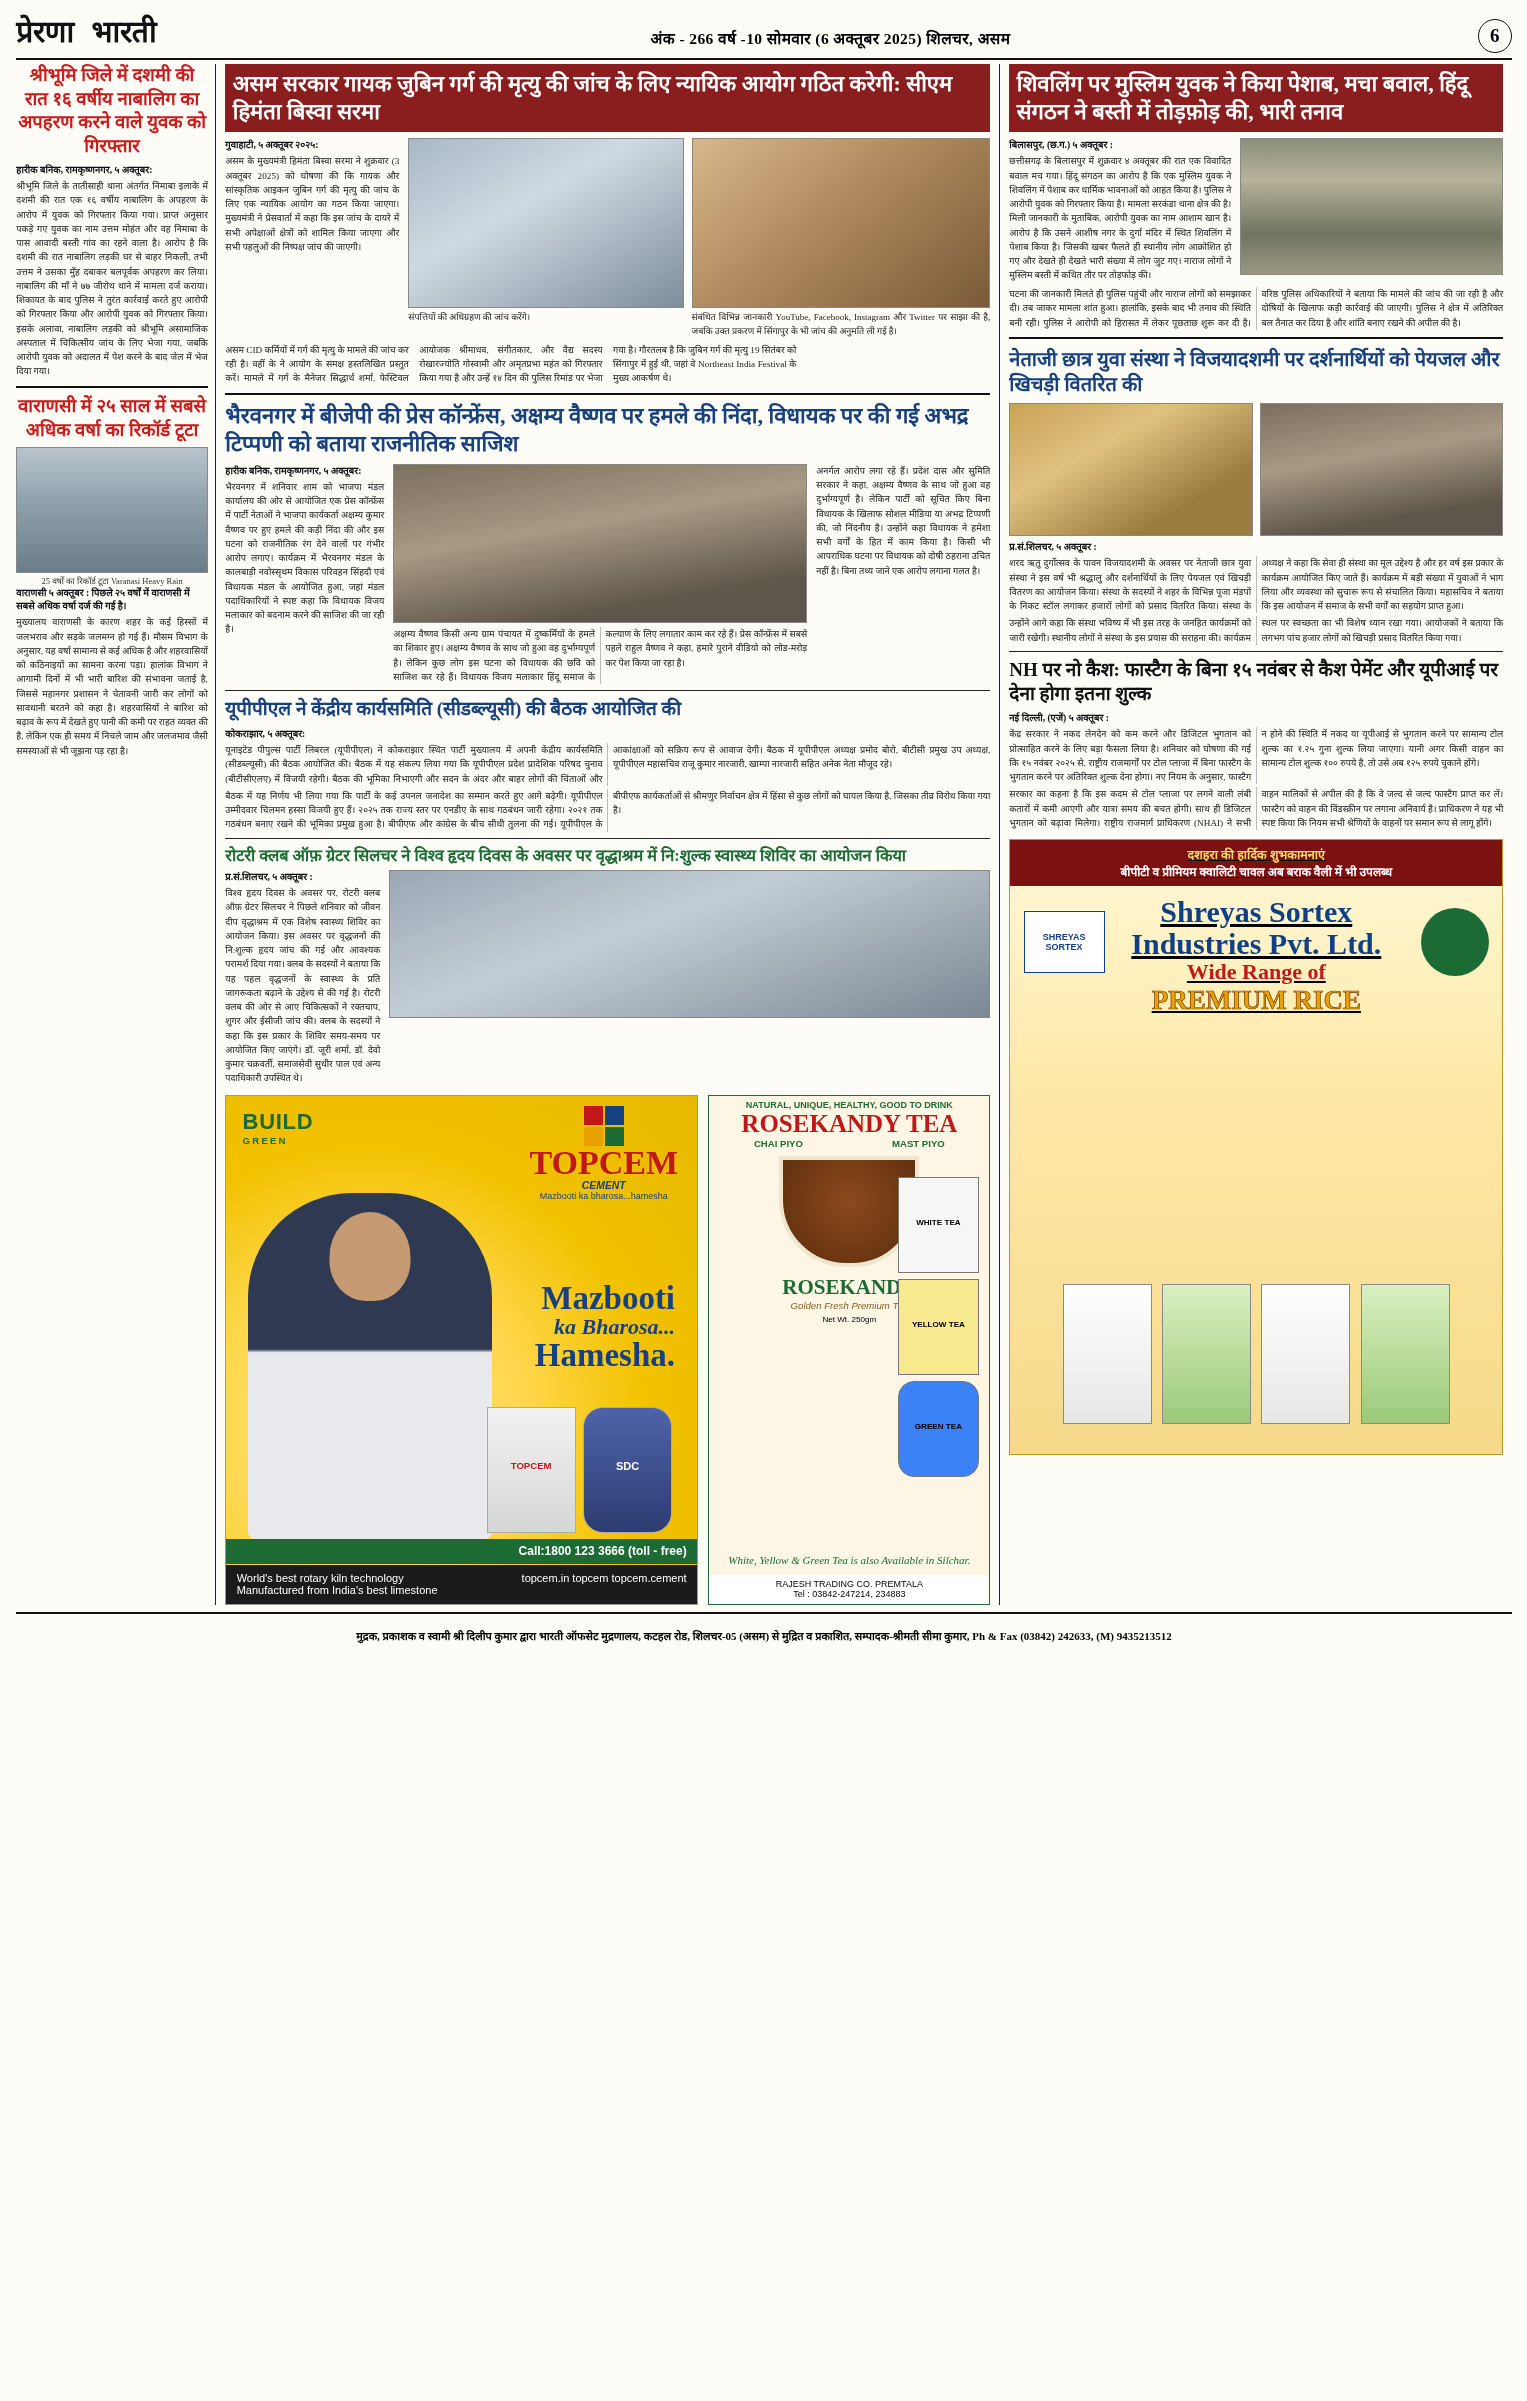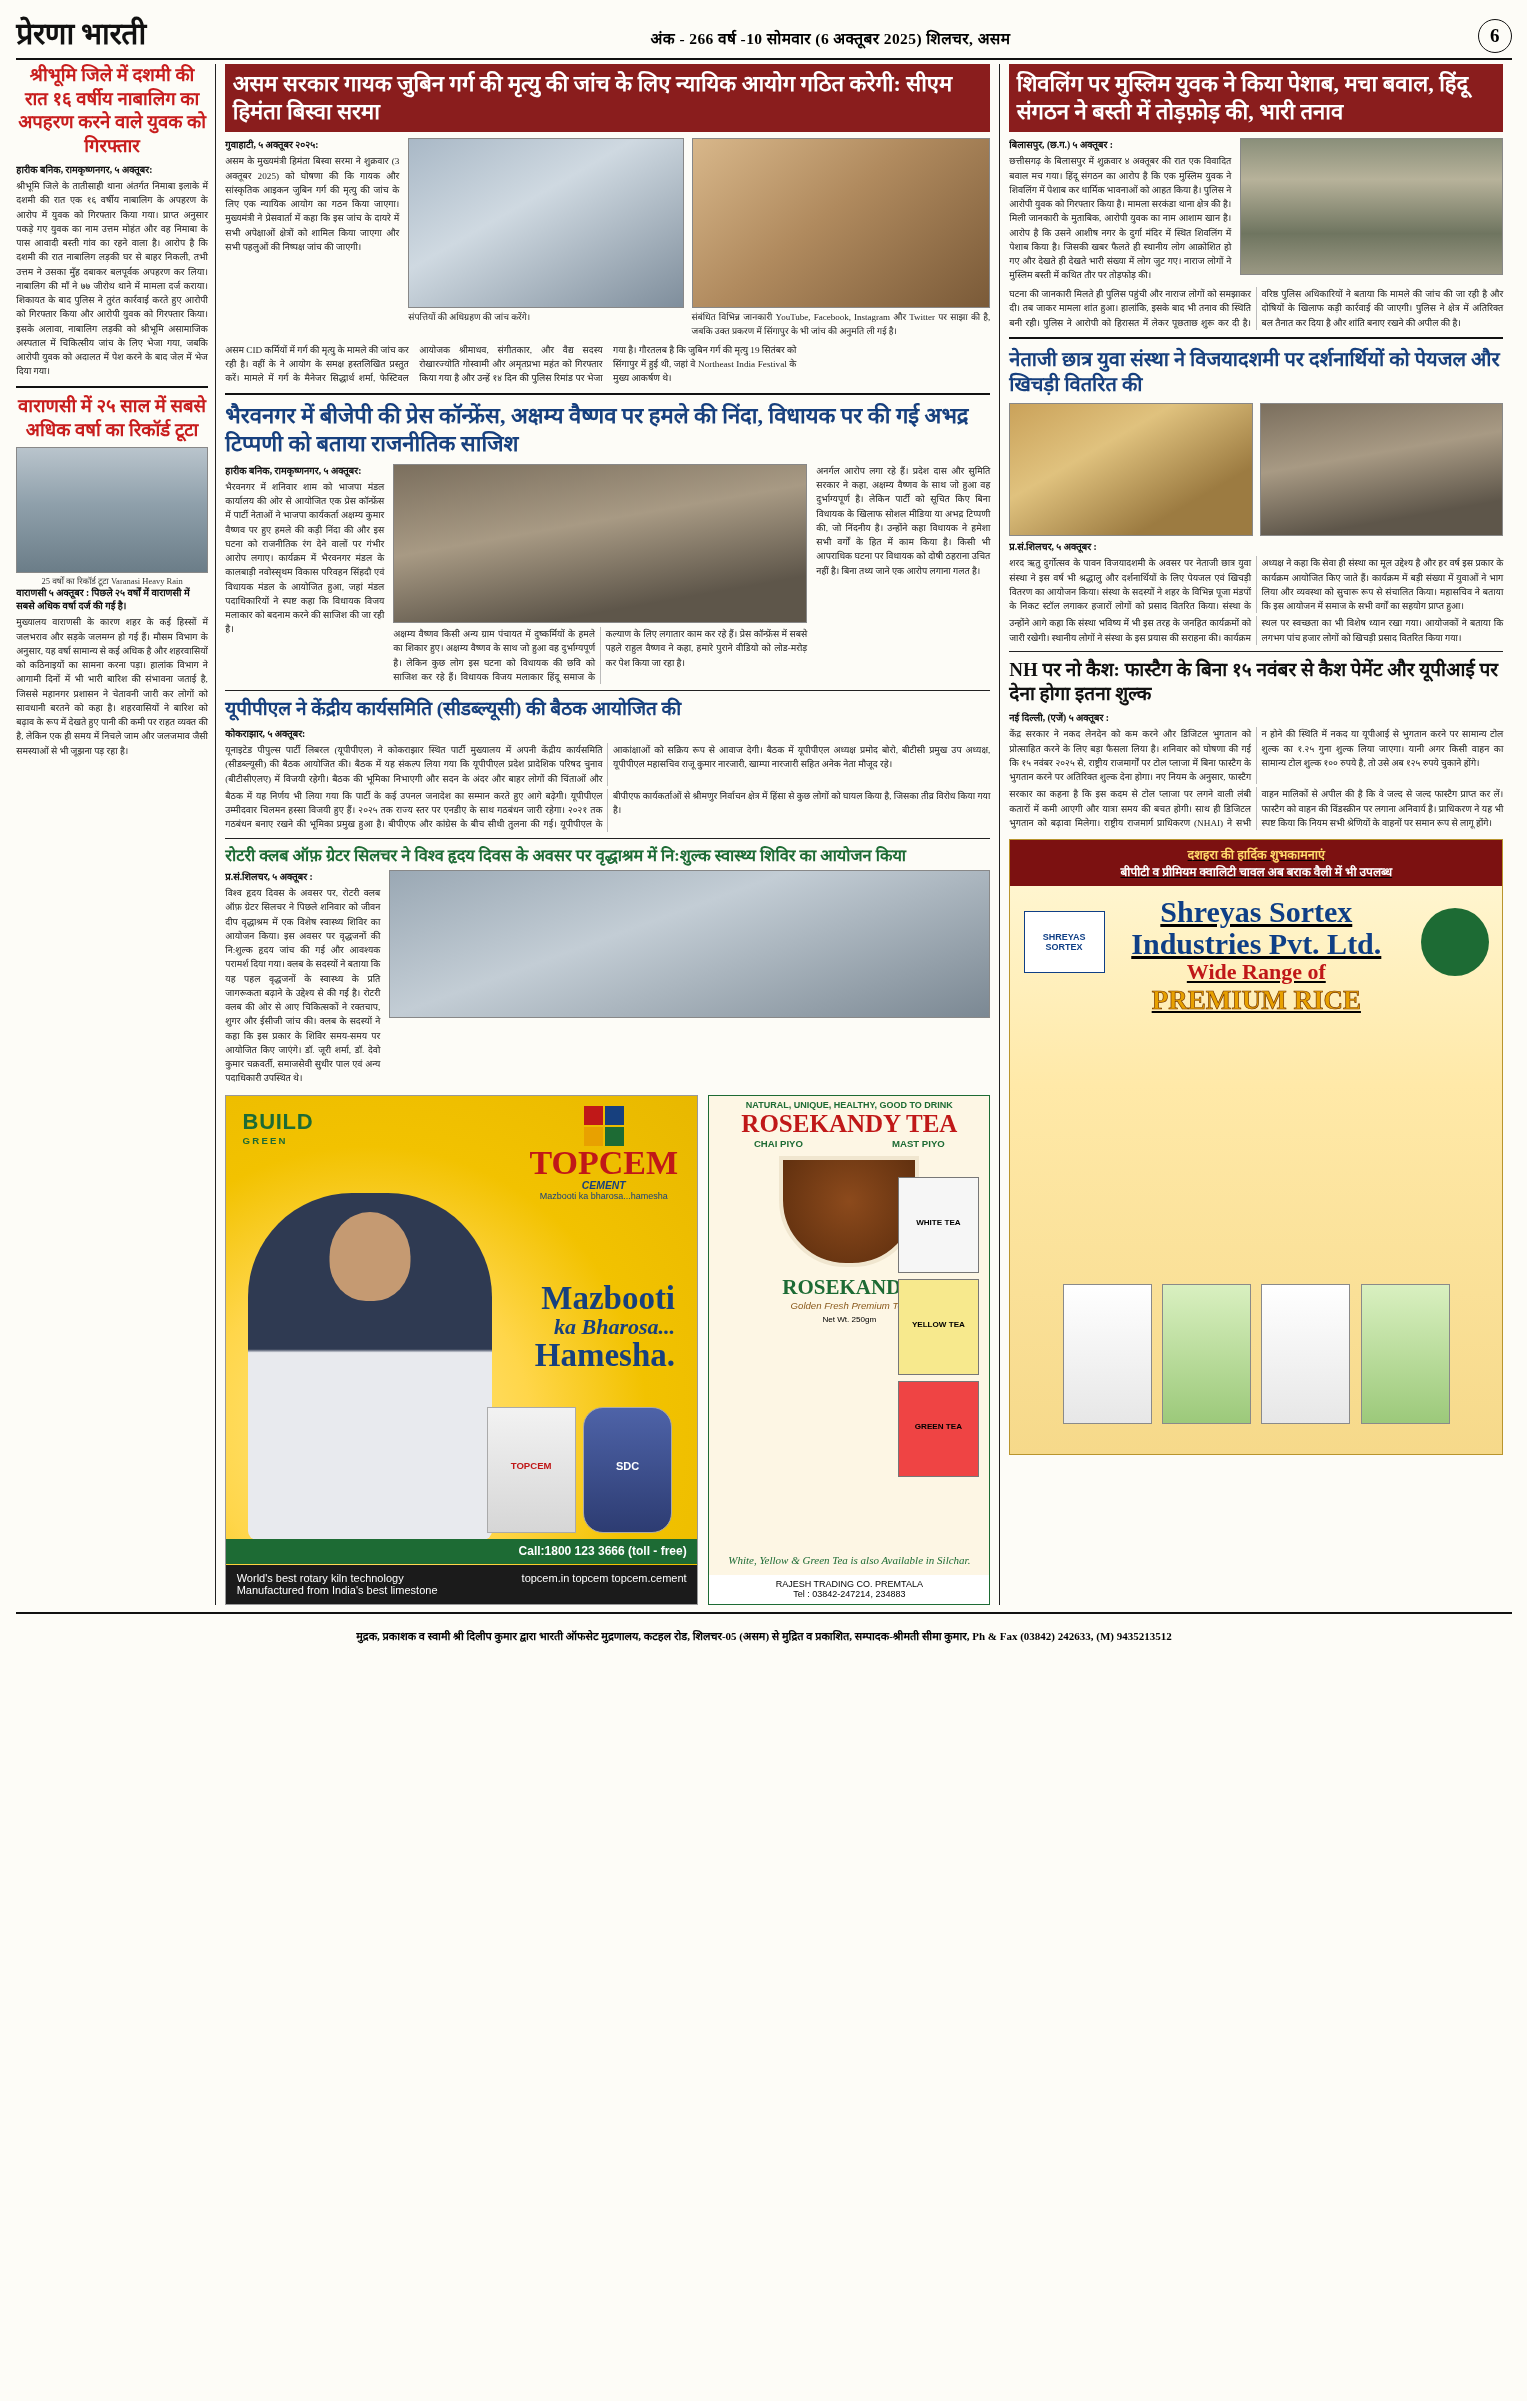--- a/index.html
+++ b/index.html
@@ -19,21 +19,21 @@
   }
   .masthead {
     display: flex;
     align-items: flex-start;
     justify-content: space-between;
     border-bottom: 2.2px solid #111;
     padding-bottom: 4.4px;
     margin-bottom: 4.4px;
   }
   .masthead-title {
-    font-family: Liberation Serif, serif;
+    font-family: Liberation Mono, monospace;
     font-size: 30px;
     font-weight: bold;
     color: #111;
     letter-spacing: -0.4px;
     line-height: 1;
     padding-top: 6px;
     width: 222px;
   }
   .masthead-center {
     flex: 1;
@@ -212,21 +212,21 @@
     height: 510px; background: #fdf6e4; border:1.5px solid #1d6b34; position: relative;
   }
   .tea .top { text-align:center; font-size: 9px; color:#1d6b34; font-weight:bold; padding-top:4.4px; }
   .tea .name { text-align:center; font-family:"Liberation Serif",serif; font-weight:bold; font-size:25px; color:#c01818; }
   .tea .row { display:flex; justify-content:space-around; font-size: 9.6px; font-weight:bold; color:#1d6b34; }
   .tea .cup { width: 140px; height: 111px; margin: 7.4px auto; background: radial-gradient(circle at 50% 40%, #8c4a1c, #5a2c0d); border-radius: 0 0 67px 67px; border:4.4px solid #f0e6cf;}
   .tea .packs { position:absolute; right: 10.4px; top: 81px; display:flex; flex-direction:column; gap:6px;}
   .tea .pack { width: 81px; height: 96px; border:1.5px solid #777; background:#fff; font-size: 8.1px; text-align:center; padding-top: 40px; font-weight:bold;}
   .tea .pack.w { background:#f6f6f6; }
   .tea .pack.y { background:#f7e98d; }
-  .tea .pack.g { background:#ef4444; }
+  .tea .pack.g { background:#3b82f6;border-radius:16px; }
   .tea .foot { position:absolute; left:0; right:0; bottom:0; background:#fff; text-align:center; font-size: 9px; padding:4.4px; }
   .tea .ital { font-family:"Liberation Serif",serif; font-style:italic; text-align:center; font-size: 11px; color:#1d6b34; }
 
   
   .rice { height: 616px; background: linear-gradient(180deg,#fff8d8,#ffe9a8 40%,#f6d98a); border:1.5px solid #b9952e; position:relative;text-decoration:underline; }
   .rice .banner { background:#7c1111; color:#ffd86b; text-align:center; font-family:"Liberation Serif",serif; font-weight:bold; font-size:12.6px; padding:6px 4.4px; }
   .rice .banner .l2 { color:#fff; font-size: 12px; }
   .rice .co { font-family:"Liberation Serif",serif; font-weight:bold; font-size: 30px; color:#0f3f86; text-align:center; margin-top: 10.4px; line-height:1.05;}
   .rice .wide { text-align:center; font-family:"Liberation Serif",serif; font-weight:bold; font-size: 22px; color:#c01818; }
   .rice .wide b { color:#e8a100; -webkit-text-stroke: 0.7px #7a3a00; font-size:27px; display:block;}

